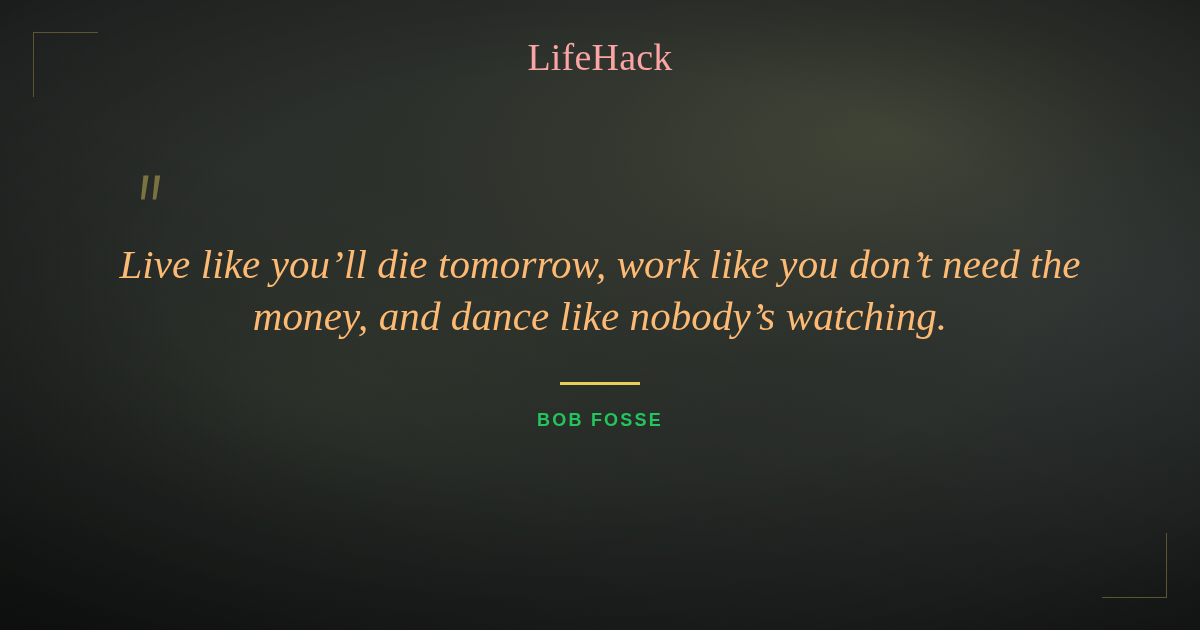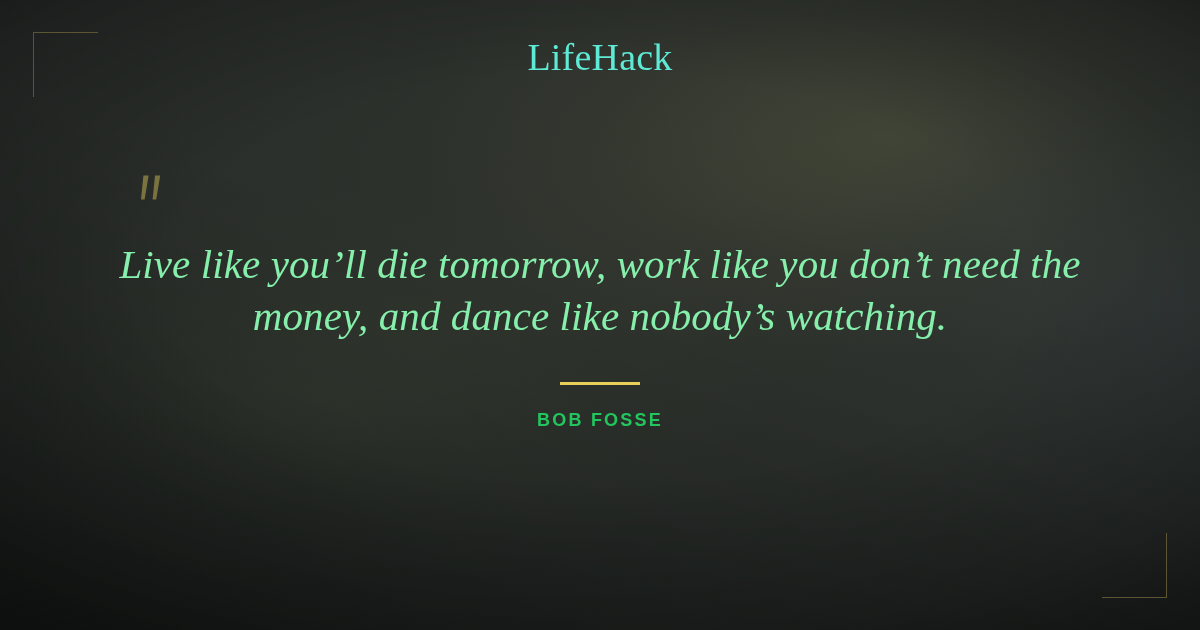--- a/index.html
+++ b/index.html
@@ -76,21 +76,21 @@
   
   #brand-logo {
     position: absolute;
     top: 38px;
     left: 0;
     width: 100%;
     text-align: center;
     font-family: "Liberation Serif", "DejaVu Serif", serif;
     font-size: 38px;
     line-height: 1.05;
-    color: #5eead4;
+    color: #fca5a5;
     letter-spacing: .2px;
     font-weight: 400;
   }
 
   
   #quote-mark {
     position: absolute;
     left: 130px;
     top: 173px;
     width: 44px;
@@ -103,21 +103,21 @@
     left: 90px;
     right: 90px;
     top: 238px;
   }
   #quote-text {
     font-family: "Liberation Serif", "DejaVu Serif", serif;
     font-style: italic;
     font-weight: 400;
     font-size: 41px;
     line-height: 52px;
-    color: #86efac;
+    color: #fdba74;
     text-align: center;
     letter-spacing: .1px;
   }
 
   
   #attribution {
     position: absolute;
     left: 0;
     top: 382px;
     width: 100%;

